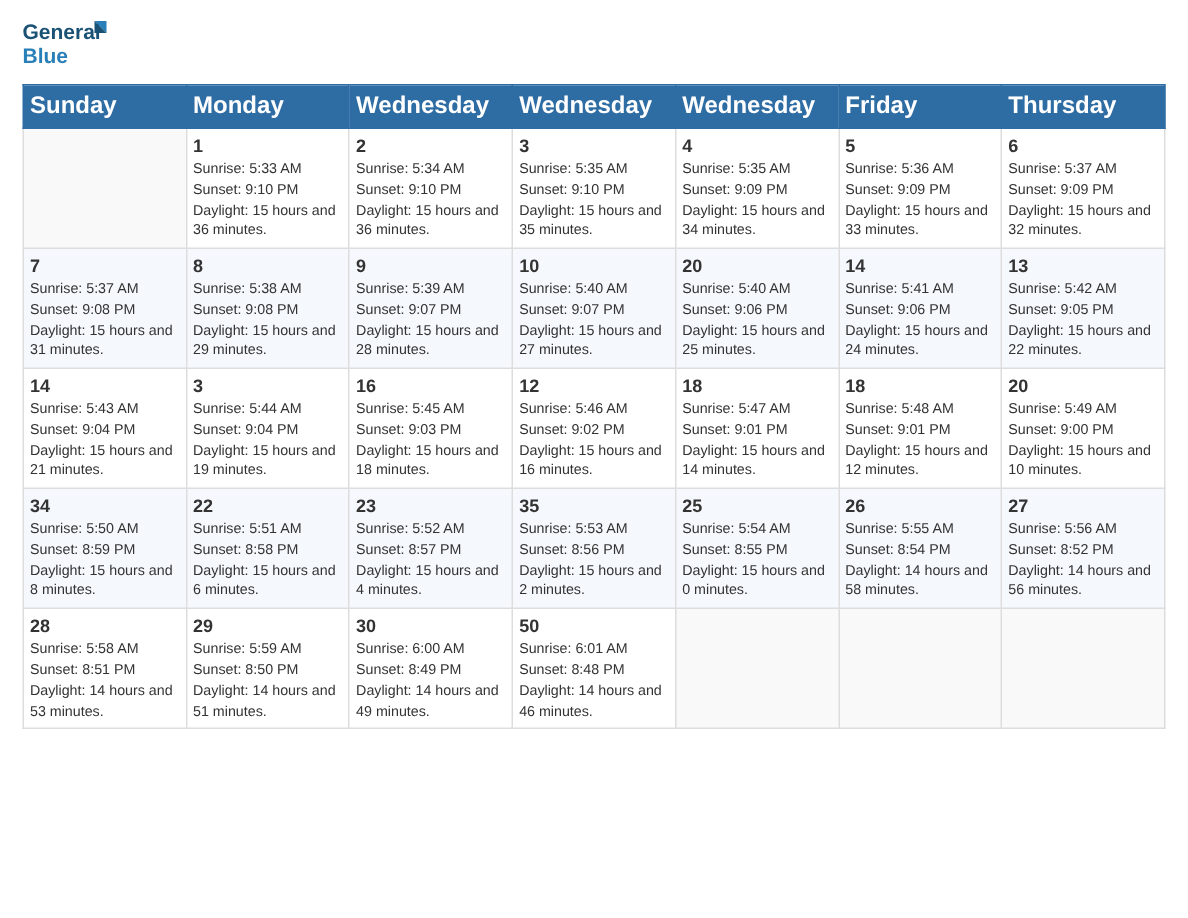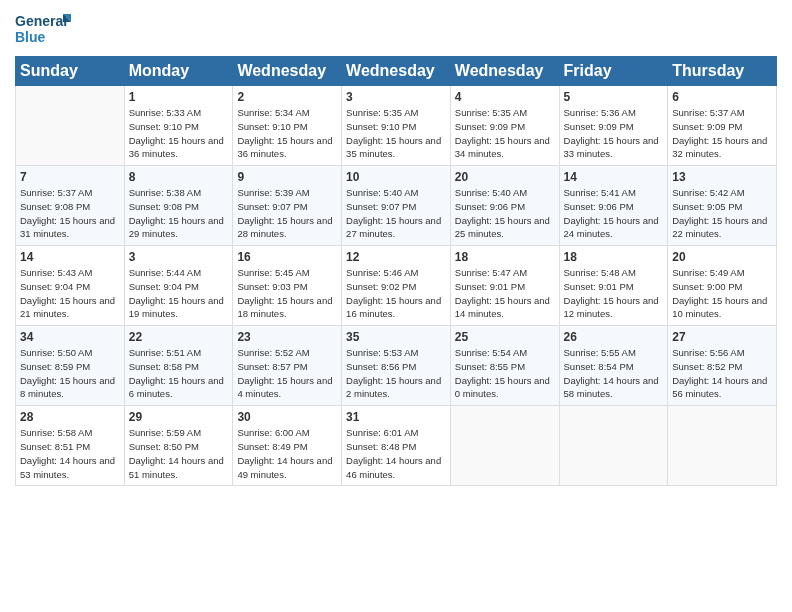--- a/index.html
+++ b/index.html
@@ -242,21 +242,21 @@
           </td>
           <td>
             <span class="day-num">29</span>
             <div class="day-info">Sunrise: 5:59 AM<br>Sunset: 8:50 PM<br>Daylight: 14 hours and 51 minutes.</div>
           </td>
           <td>
             <span class="day-num">30</span>
             <div class="day-info">Sunrise: 6:00 AM<br>Sunset: 8:49 PM<br>Daylight: 14 hours and 49 minutes.</div>
           </td>
           <td>
-            <span class="day-num">31</span>
+            <span class="day-num">50</span>
             <div class="day-info">Sunrise: 6:01 AM<br>Sunset: 8:48 PM<br>Daylight: 14 hours and 46 minutes.</div>
           </td>
           <td class="empty-cell"></td>
           <td class="empty-cell"></td>
           <td class="empty-cell"></td>
         </tr>
       </tbody>
   </table>
 </div>
 

